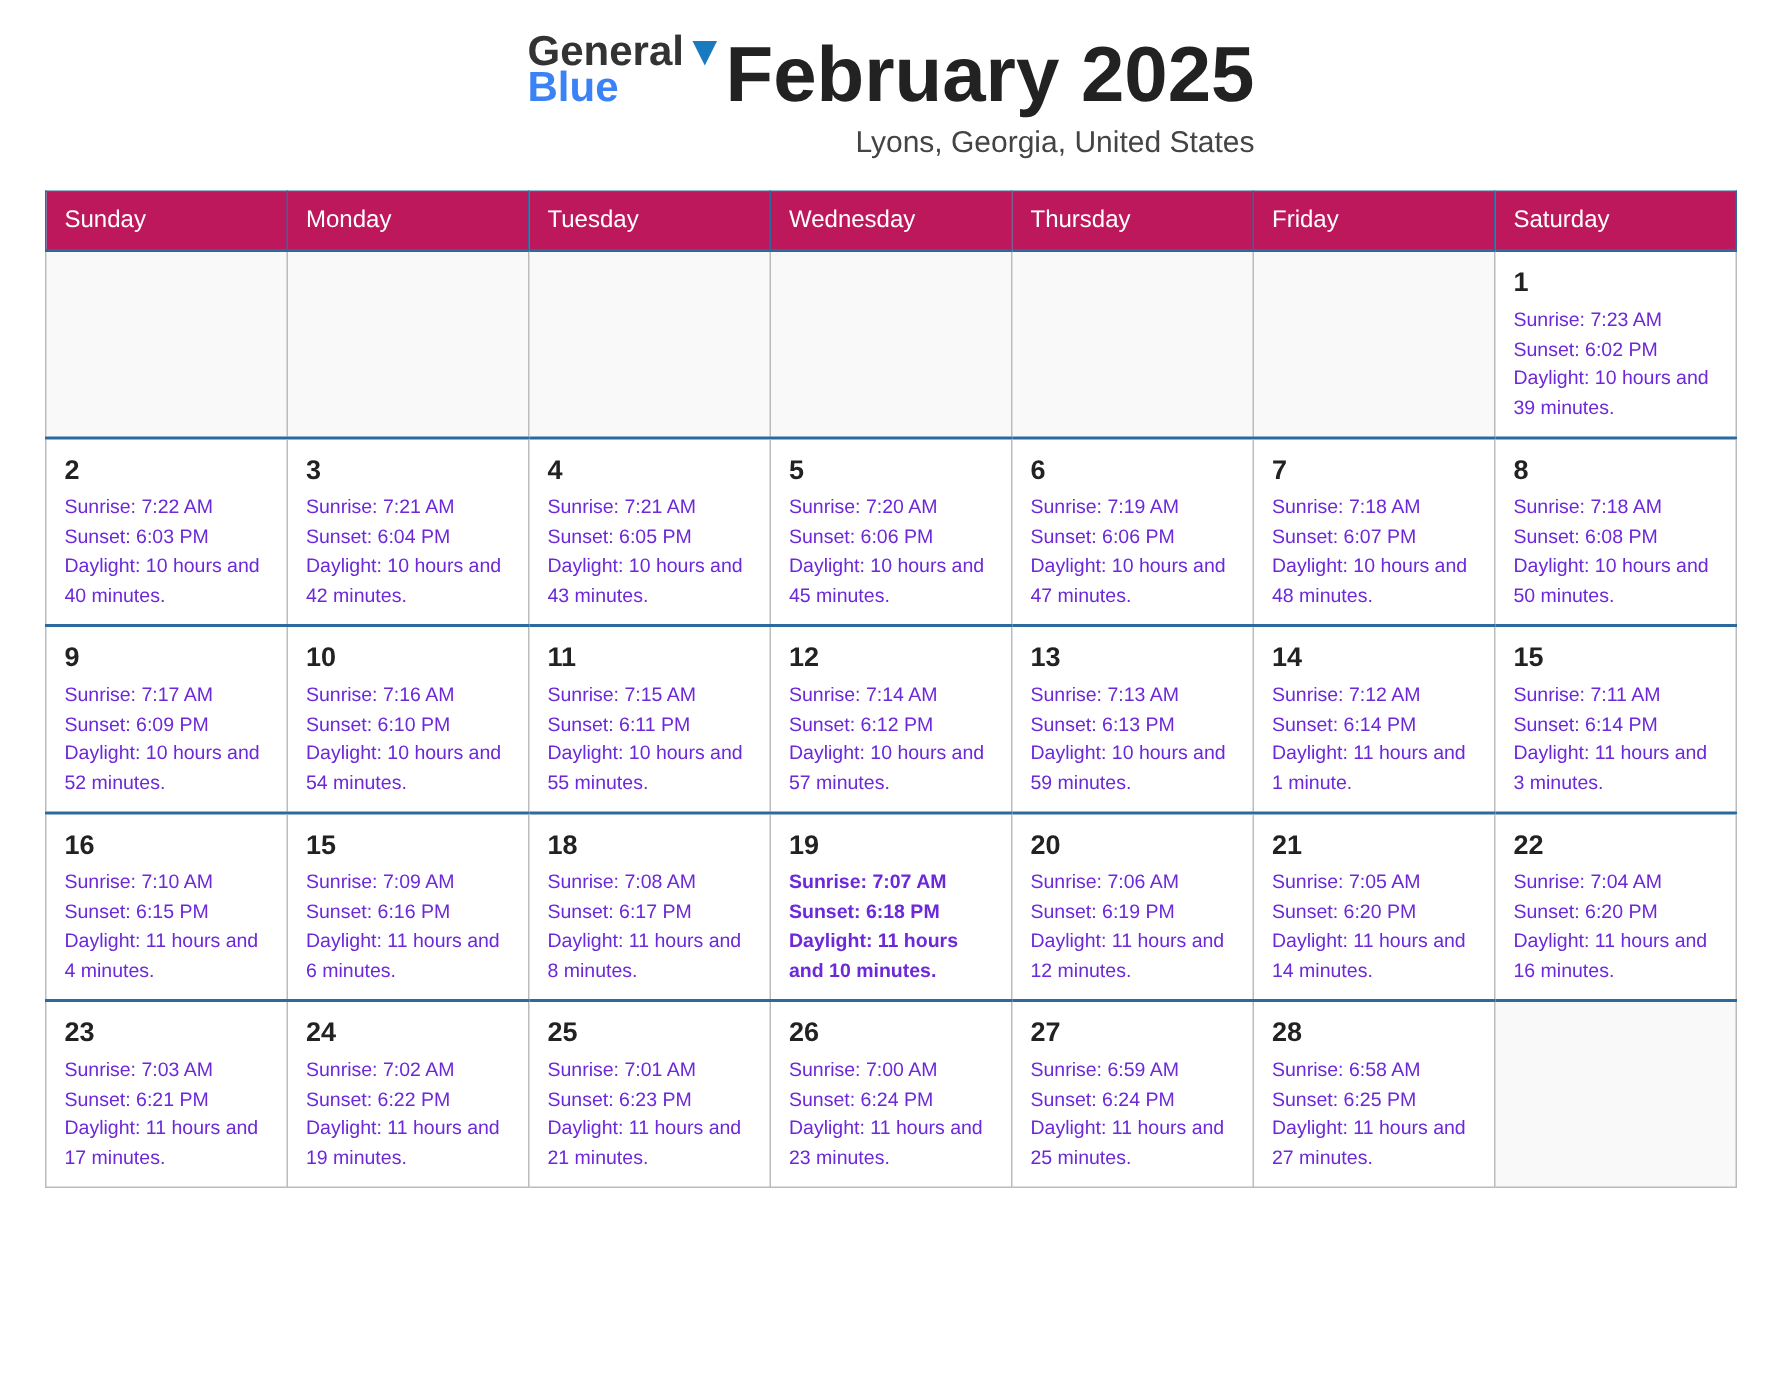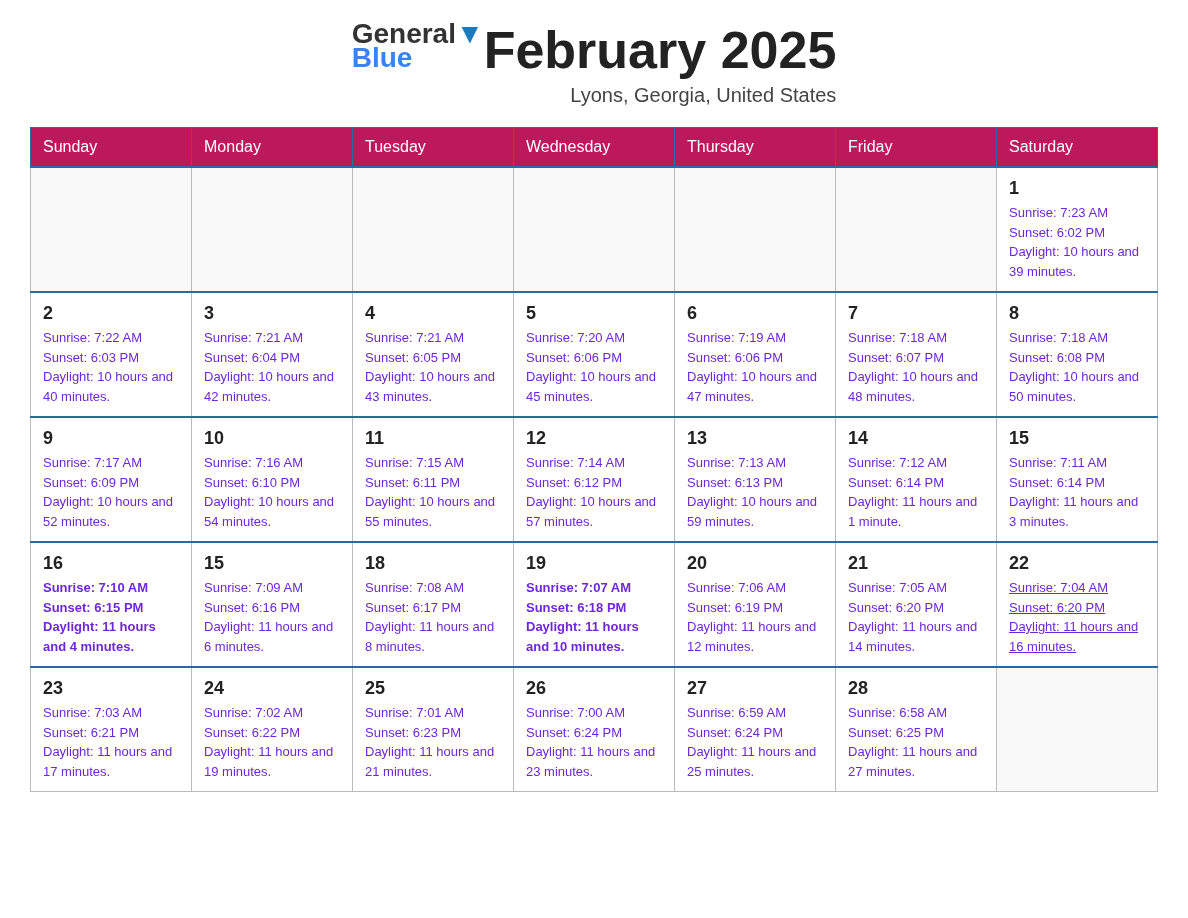--- a/index.html
+++ b/index.html
@@ -215,21 +215,21 @@
         <td>
           <span class="day-number">15</span>
           <div class="day-info" style="white-space: pre-line;">Sunrise: 7:11 AM
 Sunset: 6:14 PM
 Daylight: 11 hours and 3 minutes.</div>
         </td>
       </tr>
       <tr>
         <td>
           <span class="day-number">16</span>
-          <div class="day-info" style="white-space: pre-line; font-weight: bold;">Sunrise: 7:10 AM
+          <div class="day-info" style="white-space: pre-line;">Sunrise: 7:10 AM
 Sunset: 6:15 PM
 Daylight: 11 hours and 4 minutes.</div>
         </td>
         <td>
           <span class="day-number">15</span>
           <div class="day-info" style="white-space: pre-line;">Sunrise: 7:09 AM
 Sunset: 6:16 PM
 Daylight: 11 hours and 6 minutes.</div>
         </td>
         <td>
@@ -251,21 +251,21 @@
 Daylight: 11 hours and 12 minutes.</div>
         </td>
         <td>
           <span class="day-number">21</span>
           <div class="day-info" style="white-space: pre-line;">Sunrise: 7:05 AM
 Sunset: 6:20 PM
 Daylight: 11 hours and 14 minutes.</div>
         </td>
         <td>
           <span class="day-number">22</span>
-          <div class="day-info" style="white-space: pre-line; text-decoration: underline;">Sunrise: 7:04 AM
+          <div class="day-info" style="white-space: pre-line;">Sunrise: 7:04 AM
 Sunset: 6:20 PM
 Daylight: 11 hours and 16 minutes.</div>
         </td>
       </tr>
       <tr>
         <td>
           <span class="day-number">23</span>
           <div class="day-info" style="white-space: pre-line;">Sunrise: 7:03 AM
 Sunset: 6:21 PM
 Daylight: 11 hours and 17 minutes.</div>

